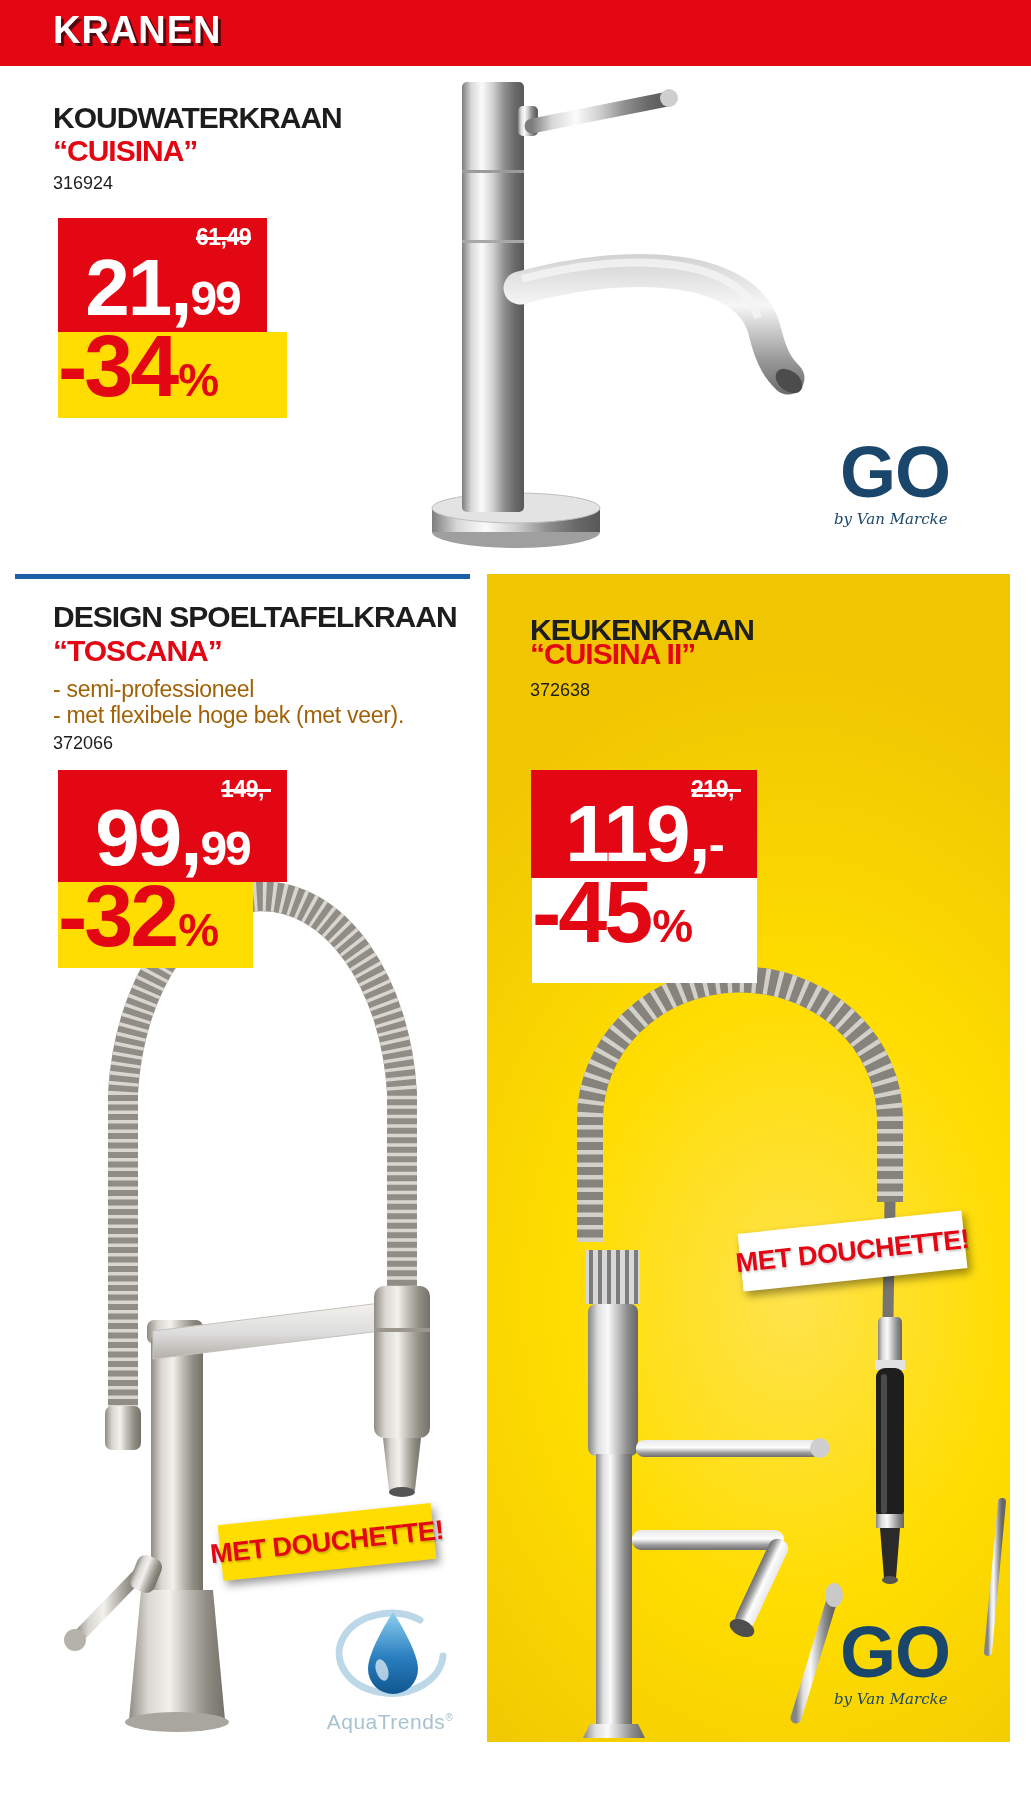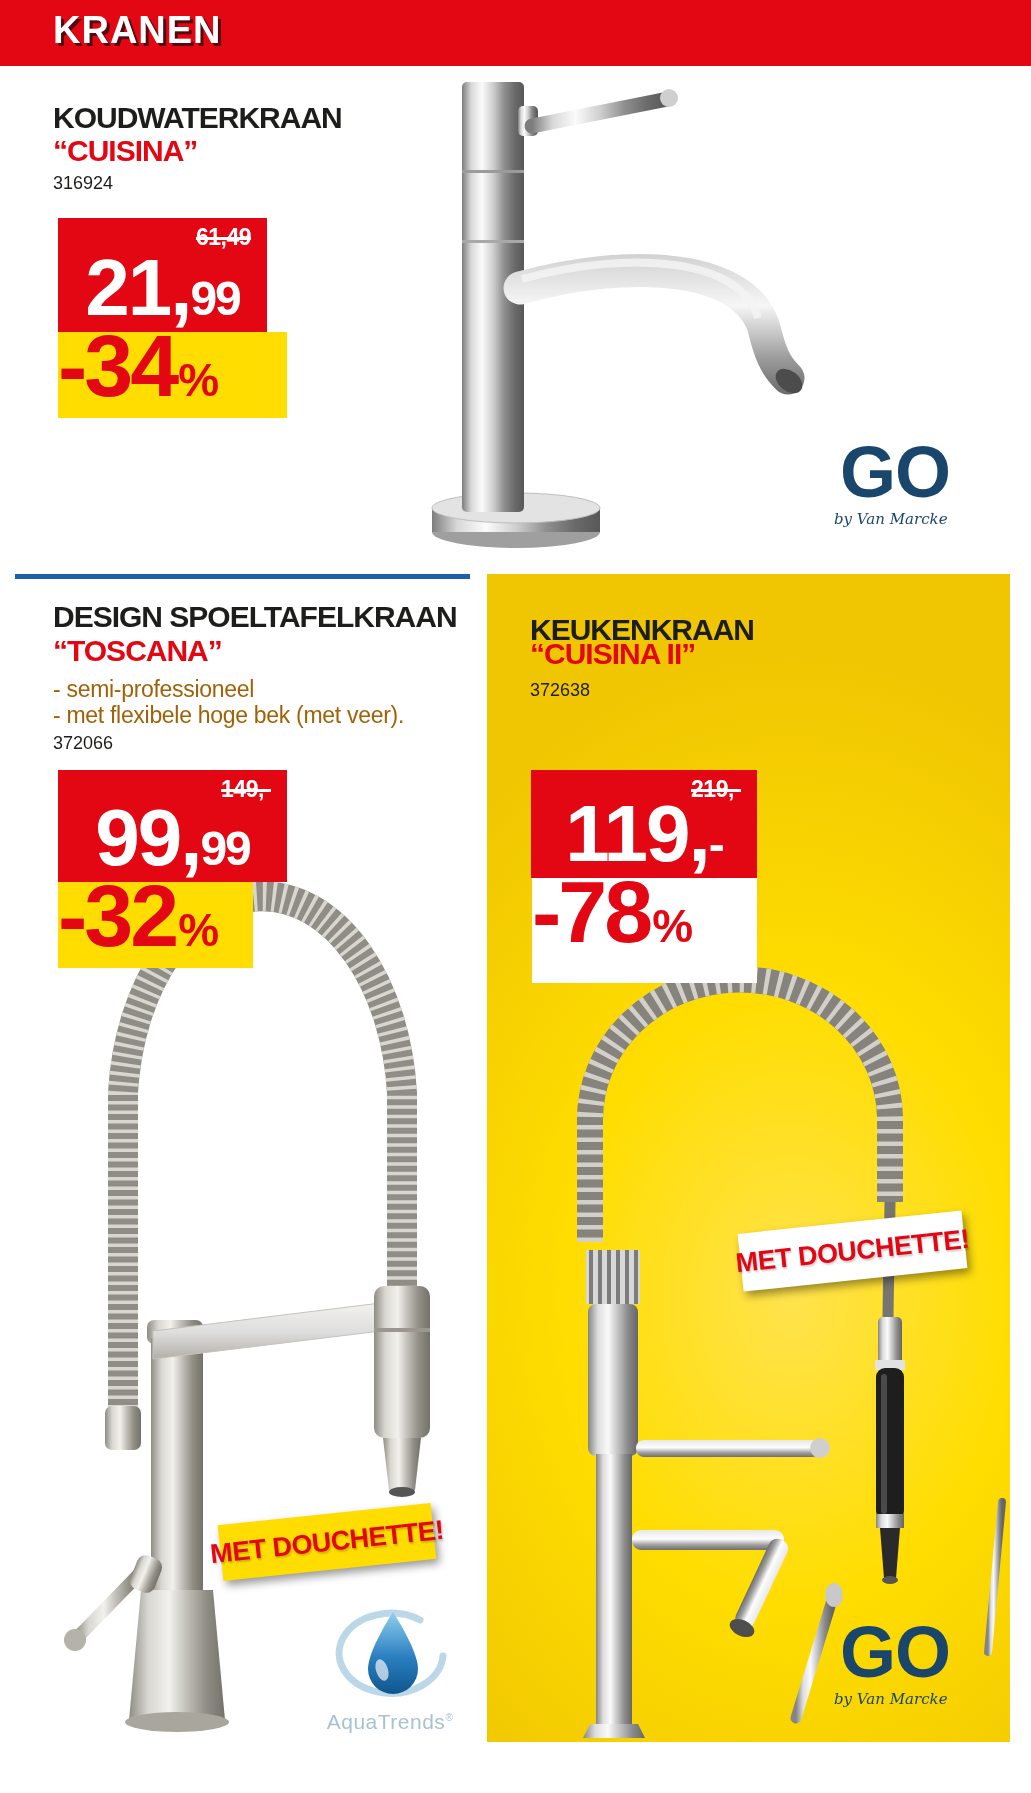--- a/index.html
+++ b/index.html
@@ -272,21 +272,21 @@
 
   <div class="abs pricebox" style="left:531px;top:770px;width:226px;height:108px;">
     <div class="oldprice">219,-</div>
     <div class="bigprice">
       <span class="int">119</span>
         <span class="sep">,</span>
         <span class="dec">-</span>
     </div>
   </div>
   <div class="abs discbox bg-white" style="left:532px;top:878px;width:225px;height:105px;">
-    <span class="val">-78</span>
+    <span class="val">-45</span>
     <span class="pct">%</span>
   </div>
 
   <div class="abs badge bg-white" style="left:740px;top:1222px;width:225px;height:58px;">MET DOUCHETTE!</div>
 
   <div class="abs go-logo" style="left:830px;top:1624px;">
     <div class="go-text">GO</div>
     <div class="go-byline">
       <span>by Van Marcke</span>
       <svg width="13" height="15" viewBox="0 0 13 15">

